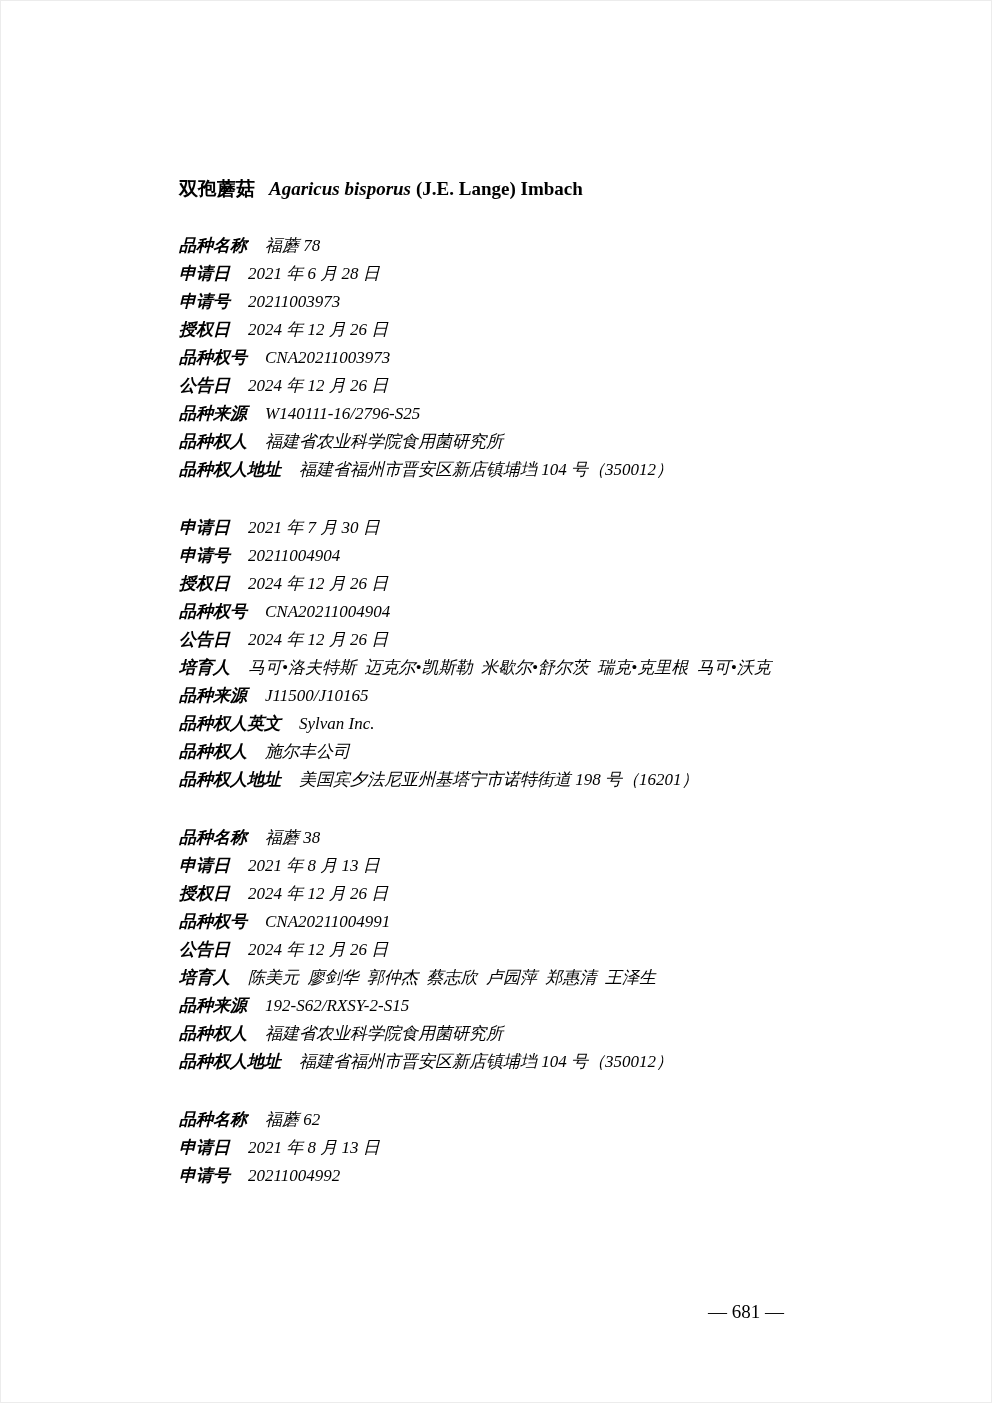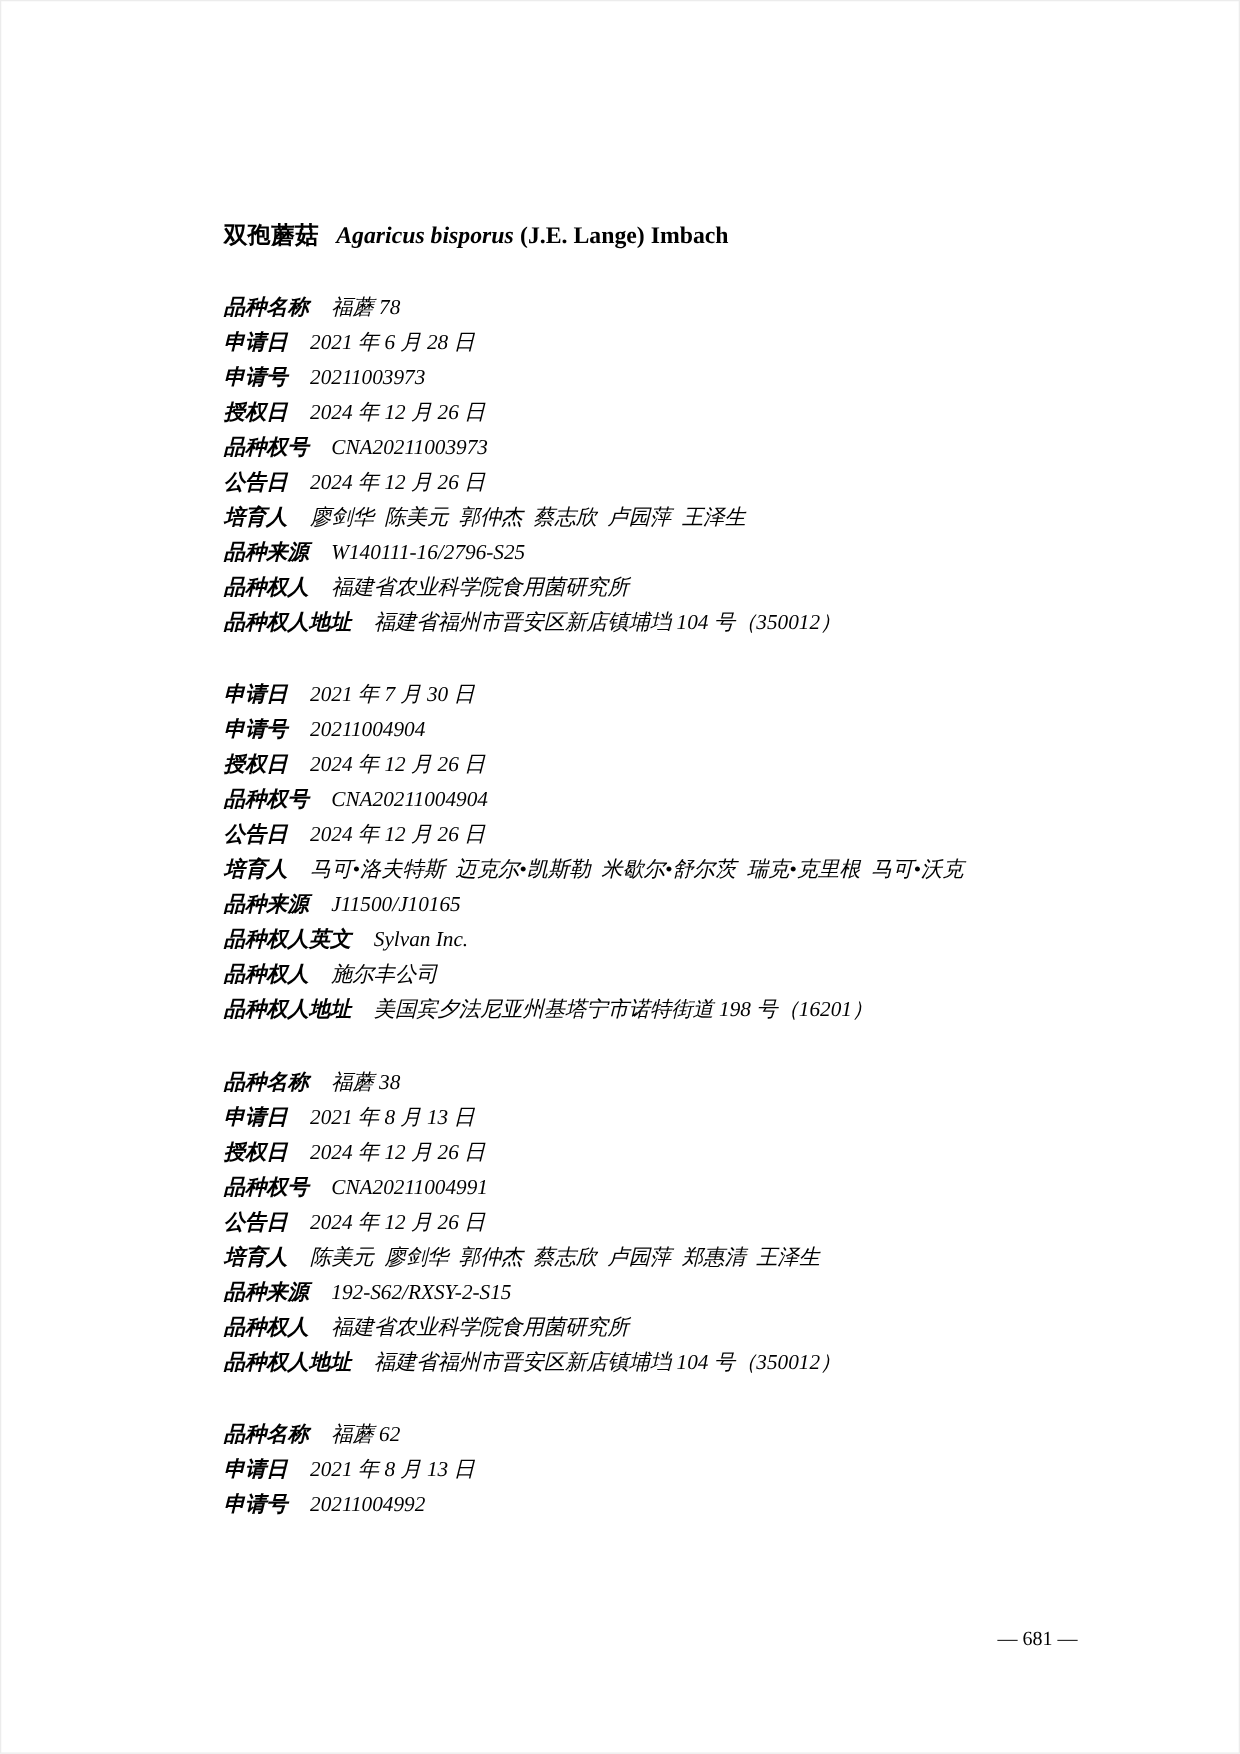--- a/index.html
+++ b/index.html
@@ -49,24 +49,24 @@
   .field-label {
     font-weight: bold;
     margin-right: 18px;
   }
   .field-value {
     font-weight: normal;
   }
   .page-number {
     position: absolute;
     top: 1298px;
-    left: 672px;
+    left: 708px;
     width: 190px;
-    text-align: right;
-    font-size: 16px;
+    text-align: left;
+    font-size: 19px;
     line-height: 28px;
   }
 </style>
 </head>
 <body>
 
 <div class="content">
   <div class="doc-title">
     <span>双孢蘑菇</span><span class="latin">Agaricus bisporus</span><span class="authority">(J.E. Lange) Imbach</span>
   </div>
@@ -83,23 +83,20 @@
     <span class="field-label">申请号</span><span class="field-value">20211003973</span>
   </div>
         <div class="field-row">
     <span class="field-label">授权日</span><span class="field-value">2024 年 12 月 26 日</span>
   </div>
         <div class="field-row">
     <span class="field-label">品种权号</span><span class="field-value">CNA20211003973</span>
   </div>
         <div class="field-row">
     <span class="field-label">公告日</span><span class="field-value">2024 年 12 月 26 日</span>
-  </div>
-        <div class="field-row">
-    <span class="field-label">培育人</span><span class="field-value">廖剑华 陈美元 郭仲杰 蔡志欣 卢园萍 王泽生</span>
   </div>
         <div class="field-row">
     <span class="field-label">品种来源</span><span class="field-value">W140111-16/2796-S25</span>
   </div>
         <div class="field-row">
     <span class="field-label">品种权人</span><span class="field-value">福建省农业科学院食用菌研究所</span>
   </div>
         <div class="field-row">
     <span class="field-label">品种权人地址</span><span class="field-value">福建省福州市晋安区新店镇埔垱 104 号（350012）</span>
   </div>

